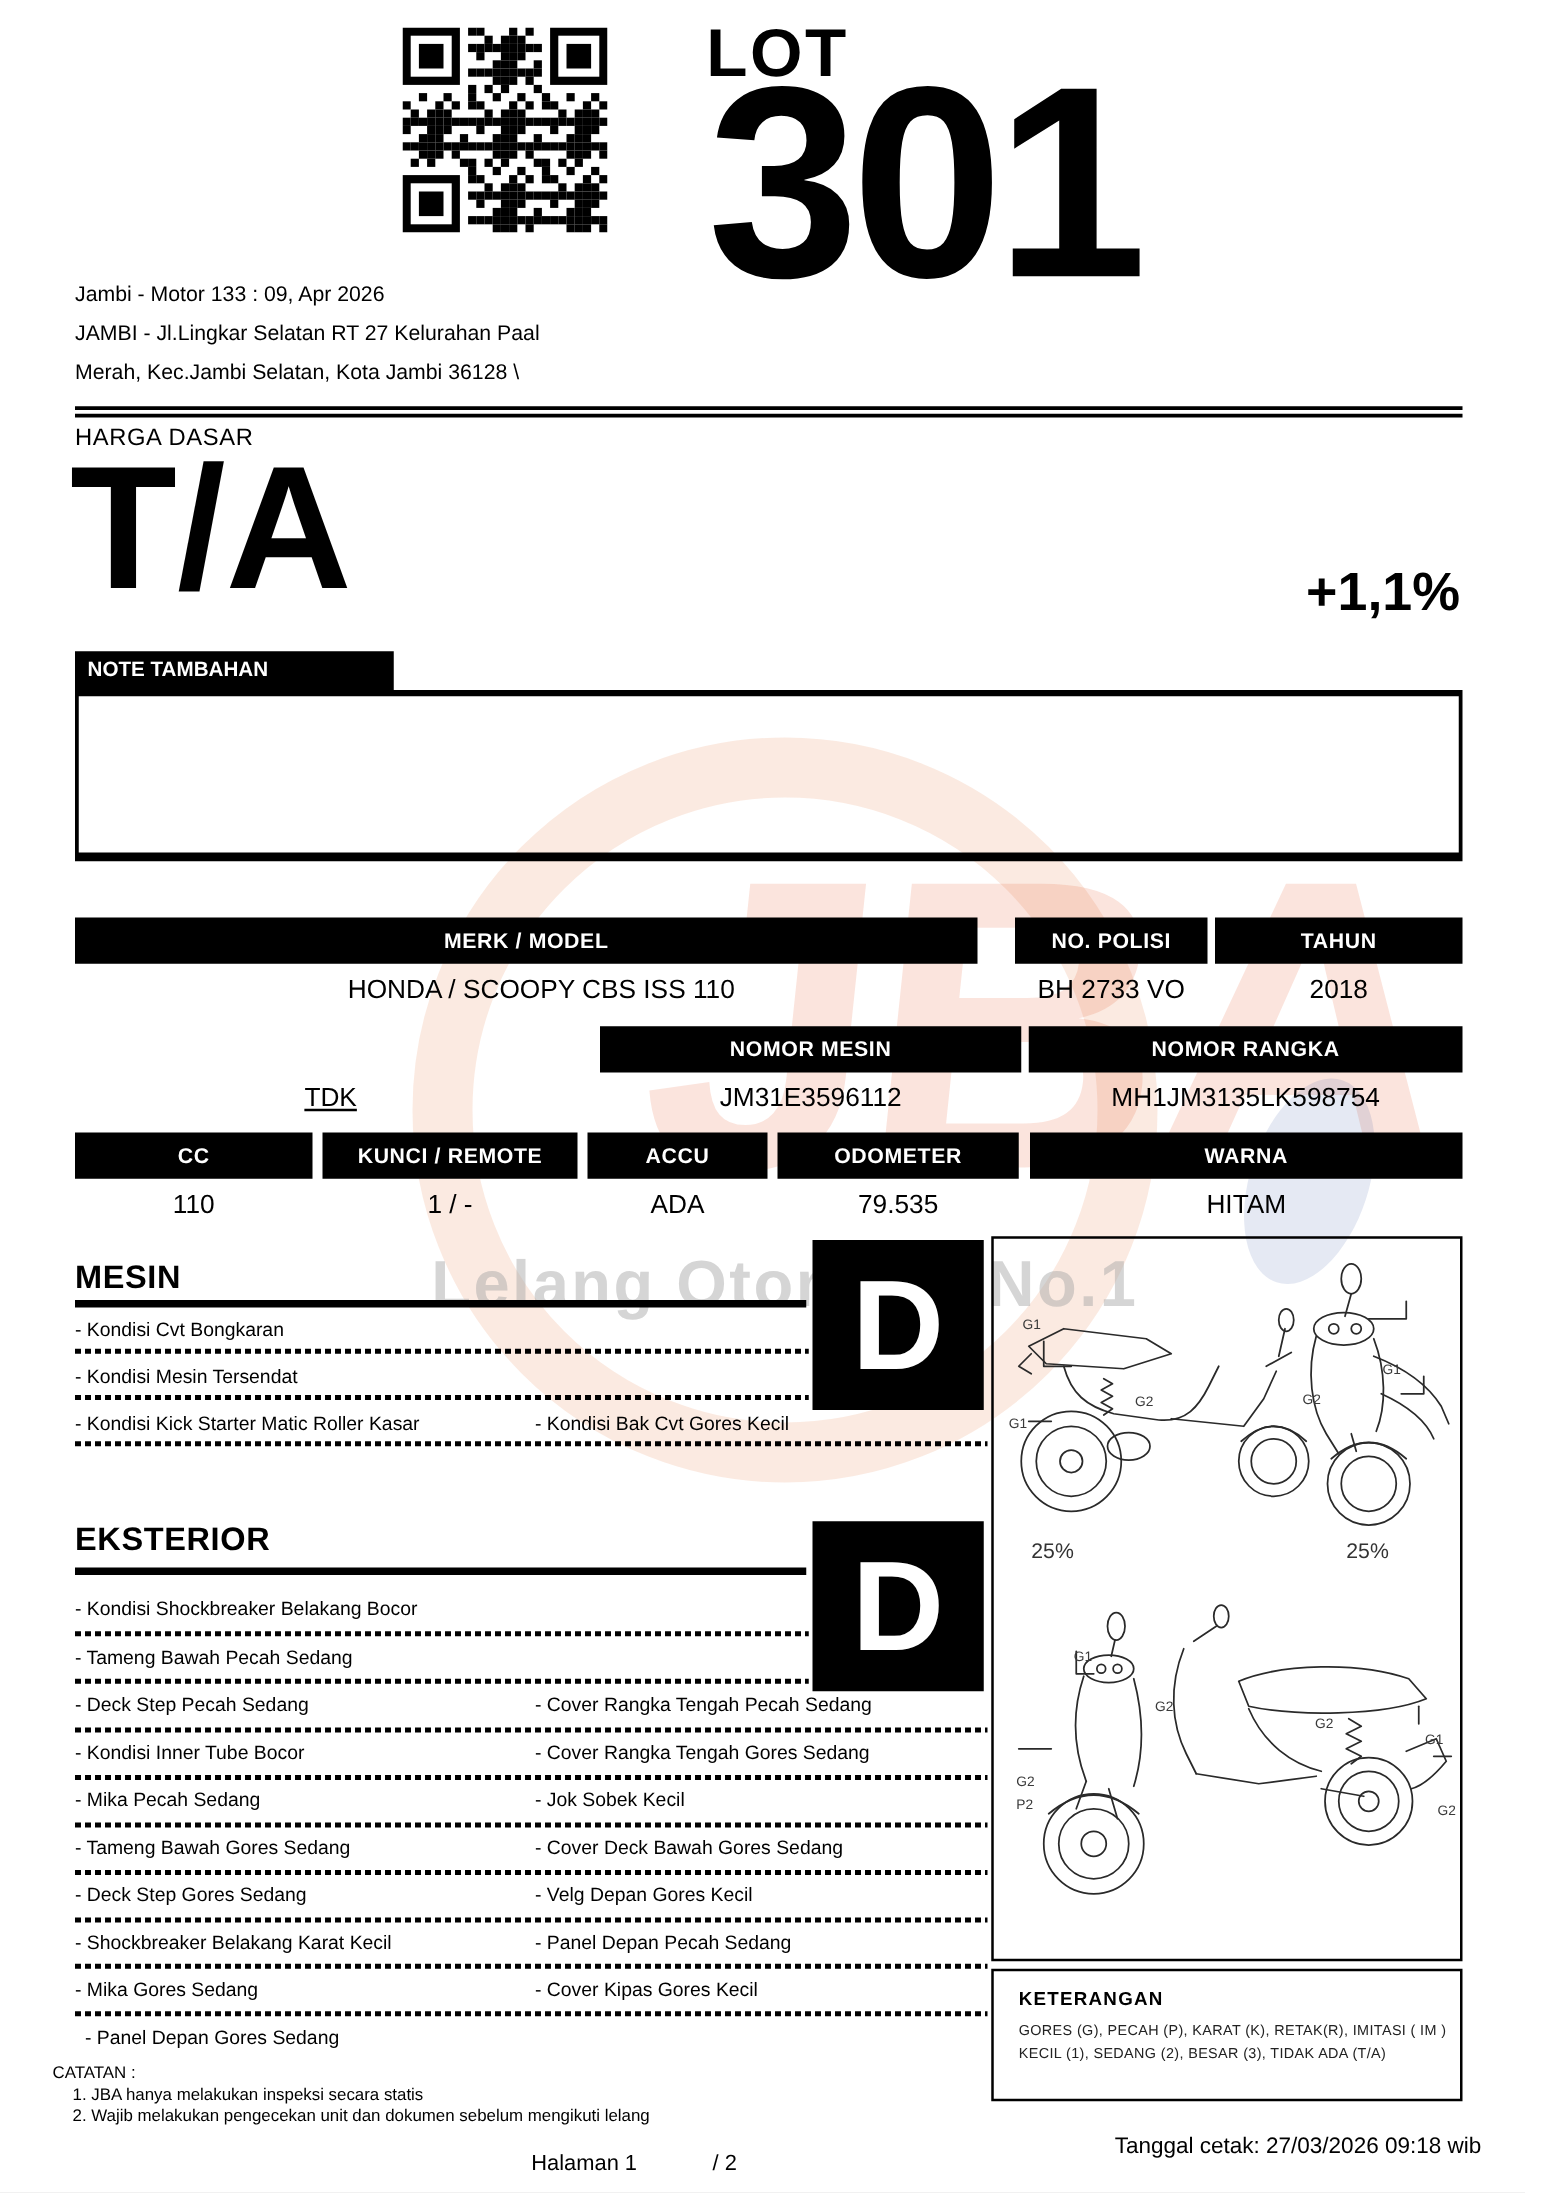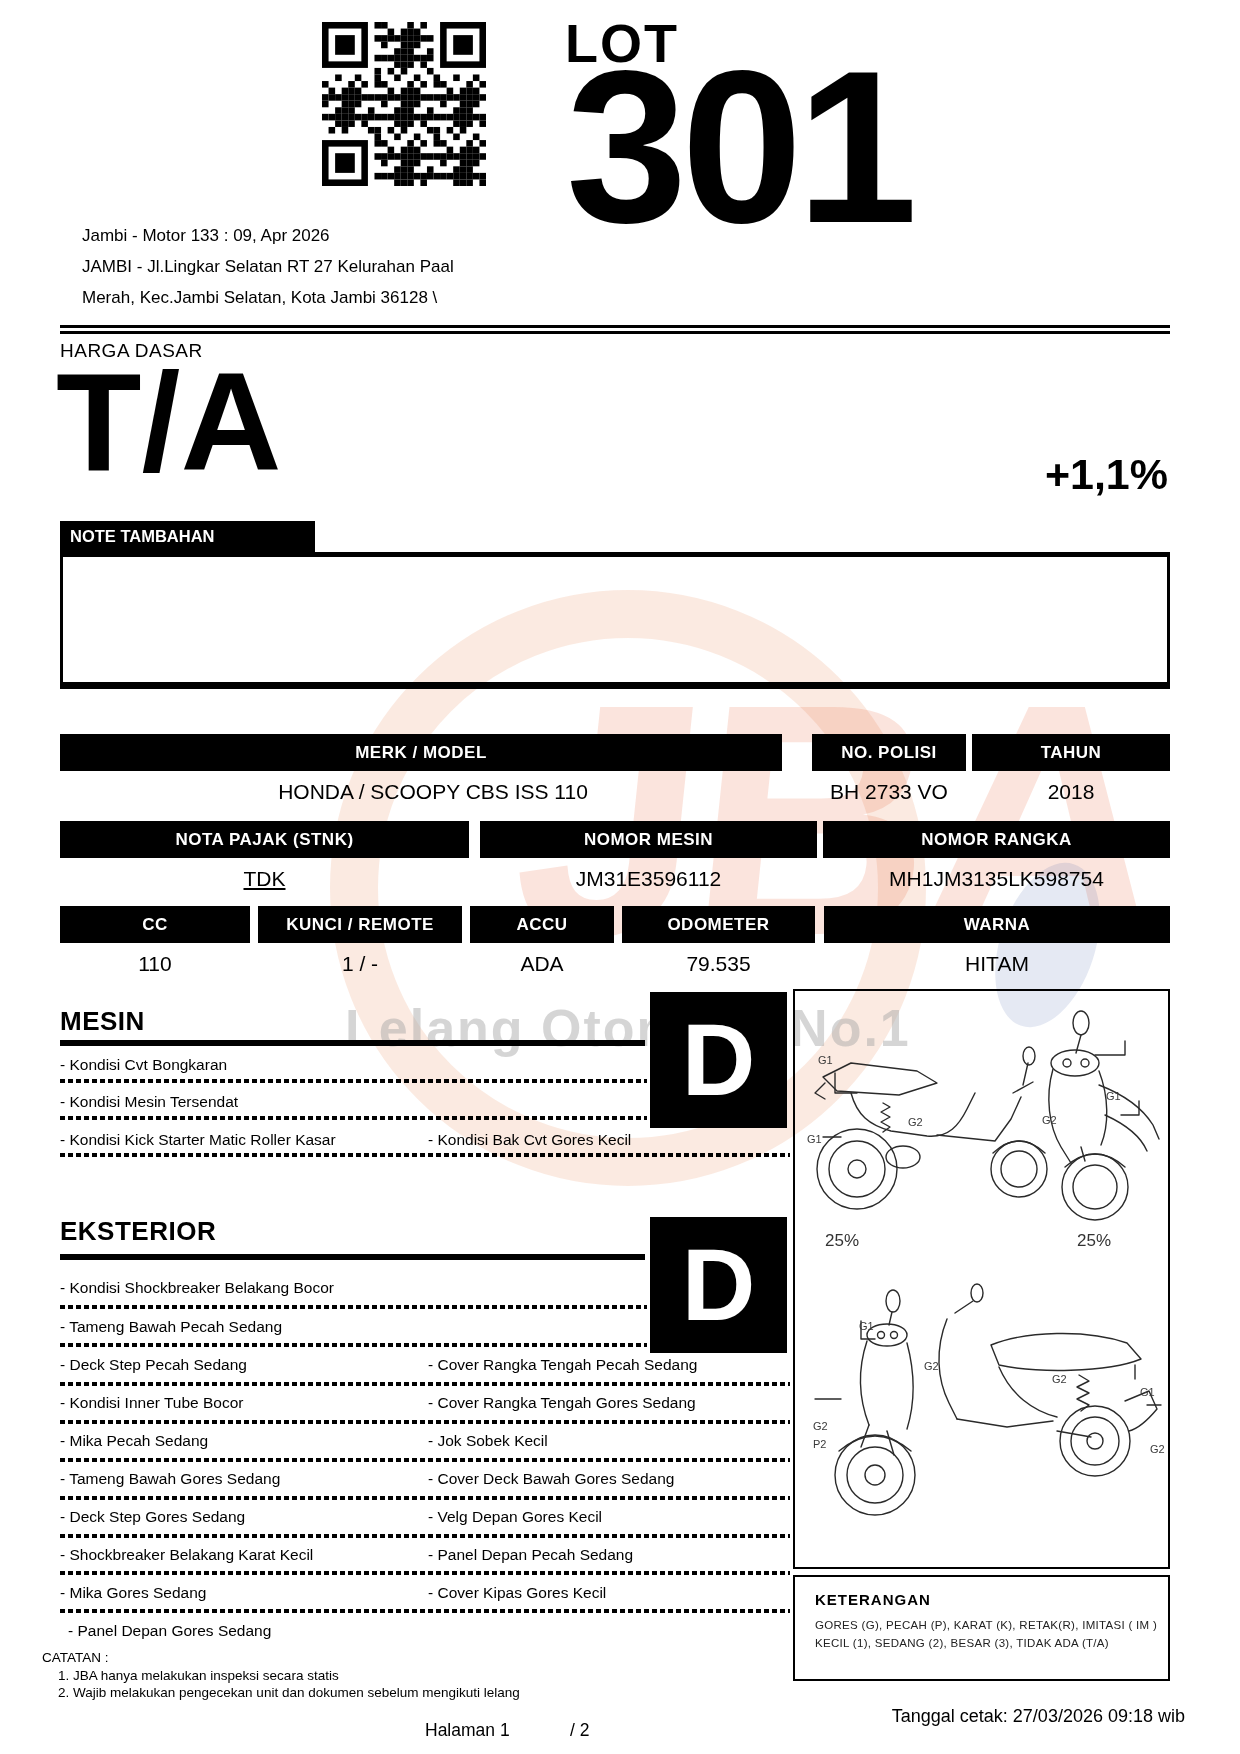--- a/index.html
+++ b/index.html
@@ -12,21 +12,21 @@
   .wm-logo{position:absolute;left:520px;top:655px;font-size:330px;font-weight:700;line-height:1;
            color:rgba(232,84,42,0.16);transform:skewX(-6deg);letter-spacing:-8px;}
   .wm-swoosh{position:absolute;left:1000px;top:860px;width:95px;height:170px;border-radius:50%;
            background:rgba(45,70,160,0.12);transform:rotate(18deg);}
   .wm-tagline{position:absolute;left:345px;top:998px;font-size:52px;font-weight:700;
            color:rgba(168,168,168,0.48);letter-spacing:2px;white-space:nowrap;}
   
   .lot-label{position:absolute;left:565px;top:12px;font-size:54px;font-weight:800;letter-spacing:2px;}
   .lot-number{position:absolute;left:566px;top:38px;font-size:218px;font-weight:900;line-height:1;
            letter-spacing:-6px;}
-  .addr{position:absolute;left:60px;top:220px;font-size:17px;line-height:31px;margin-left:22px;}
+  .addr{position:absolute;left:60px;top:220px;font-size:17px;line-height:31px;}
   .rule{position:absolute;left:60px;width:1110px;height:3px;background:#000;}
   .harga-label{position:absolute;left:60px;top:340px;font-size:19px;font-weight:500;letter-spacing:0.5px;}
   .harga-value{position:absolute;left:56px;top:352px;font-size:140px;font-weight:700;line-height:1;}
   .harga-change{position:absolute;right:72px;top:450px;font-size:43px;font-weight:700;}
   .note-label{position:absolute;left:60px;top:521px;width:255px;height:31px;background:#000;color:#fff;
            font-size:16.5px;font-weight:700;display:flex;align-items:center;padding-left:10px;box-sizing:border-box;}
   .note-box{position:absolute;left:60px;top:552px;width:1110px;height:137px;box-sizing:border-box;
            border:3px solid #000;border-top-width:5px;border-bottom-width:7px;font-size:15px;padding:6px;}
   
   .hbar{position:absolute;height:37px;background:#000;color:#fff;font-weight:700;font-size:17px;
@@ -342,21 +342,20 @@
   <div class="note-label">NOTE TAMBAHAN</div>
   <div class="note-box"></div>
 
   <div class="hbar" style="left:60px;top:734px;width:722px;">MERK / MODEL</div>
   <div class="hbar" style="left:812px;top:734px;width:154px;">NO. POLISI</div>
   <div class="hbar" style="left:972px;top:734px;width:198px;">TAHUN</div>
   <div class="cell" style="left:60px;top:779px;width:746px;">HONDA / SCOOPY CBS ISS 110</div>
   <div class="cell" style="left:812px;top:779px;width:154px;">BH 2733 VO</div>
   <div class="cell" style="left:972px;top:779px;width:198px;">2018</div>
 
-  <div class="hbar" style="left:60px;top:821px;width:409px;">NOTA PAJAK (STNK)</div>
   <div class="hbar" style="left:480px;top:821px;width:337px;">NOMOR MESIN</div>
   <div class="hbar" style="left:823px;top:821px;width:347px;">NOMOR RANGKA</div>
   <div class="cell" style="left:60px;top:866px;width:409px;text-decoration:underline;">TDK</div>
   <div class="cell" style="left:480px;top:866px;width:337px;">JM31E3596112</div>
   <div class="cell" style="left:823px;top:866px;width:347px;">MH1JM3135LK598754</div>
 
   <div class="hbar" style="left:60px;top:906px;width:190px;">CC</div>
   <div class="hbar" style="left:258px;top:906px;width:204px;">KUNCI / REMOTE</div>
   <div class="hbar" style="left:470px;top:906px;width:144px;">ACCU</div>
   <div class="hbar" style="left:622px;top:906px;width:193px;">ODOMETER</div>

